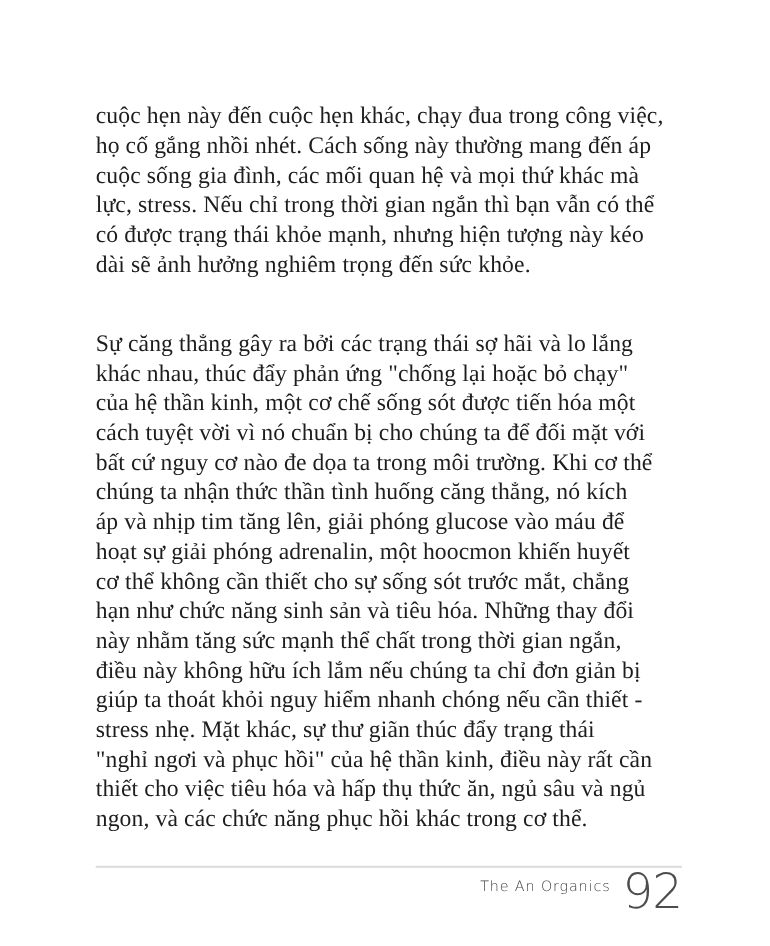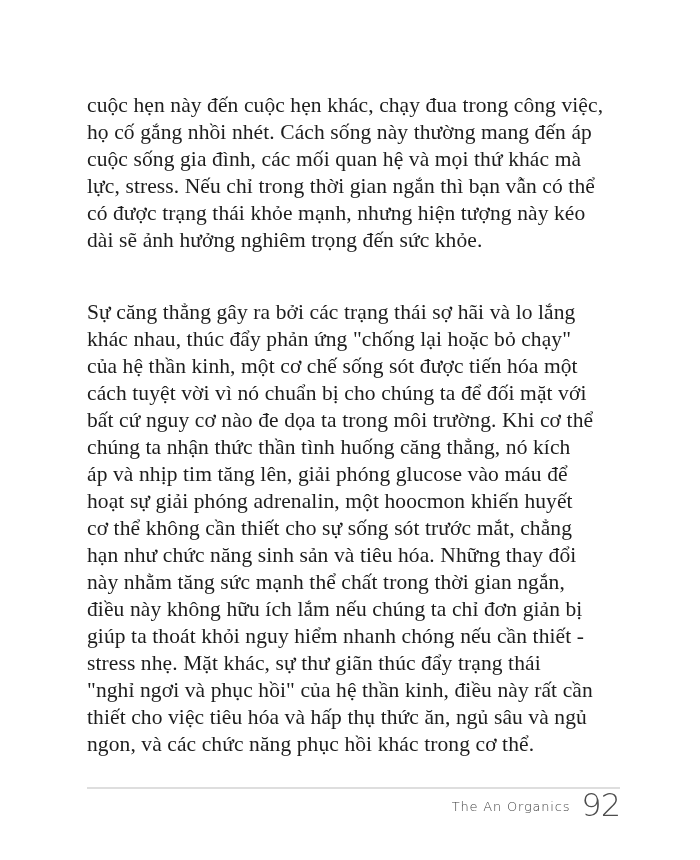--- a/index.html
+++ b/index.html
@@ -51,21 +51,21 @@
     font-family: "DejaVu Sans", sans-serif;
     font-weight: 300;
     font-size: 13px;
     letter-spacing: 0.8px;
     color: #3d3d3d;
     padding-top: 10px;
   }
   .page-number {
     font-family: "DejaVu Sans", sans-serif;
     font-weight: 200;
-    font-size: 32px;
+    font-size: 44px;
     line-height: 1;
     color: #4d4d4d;
     letter-spacing: -1px;
   }
 </style>
 </head>
 <body>
 
 <div class="page">
 

